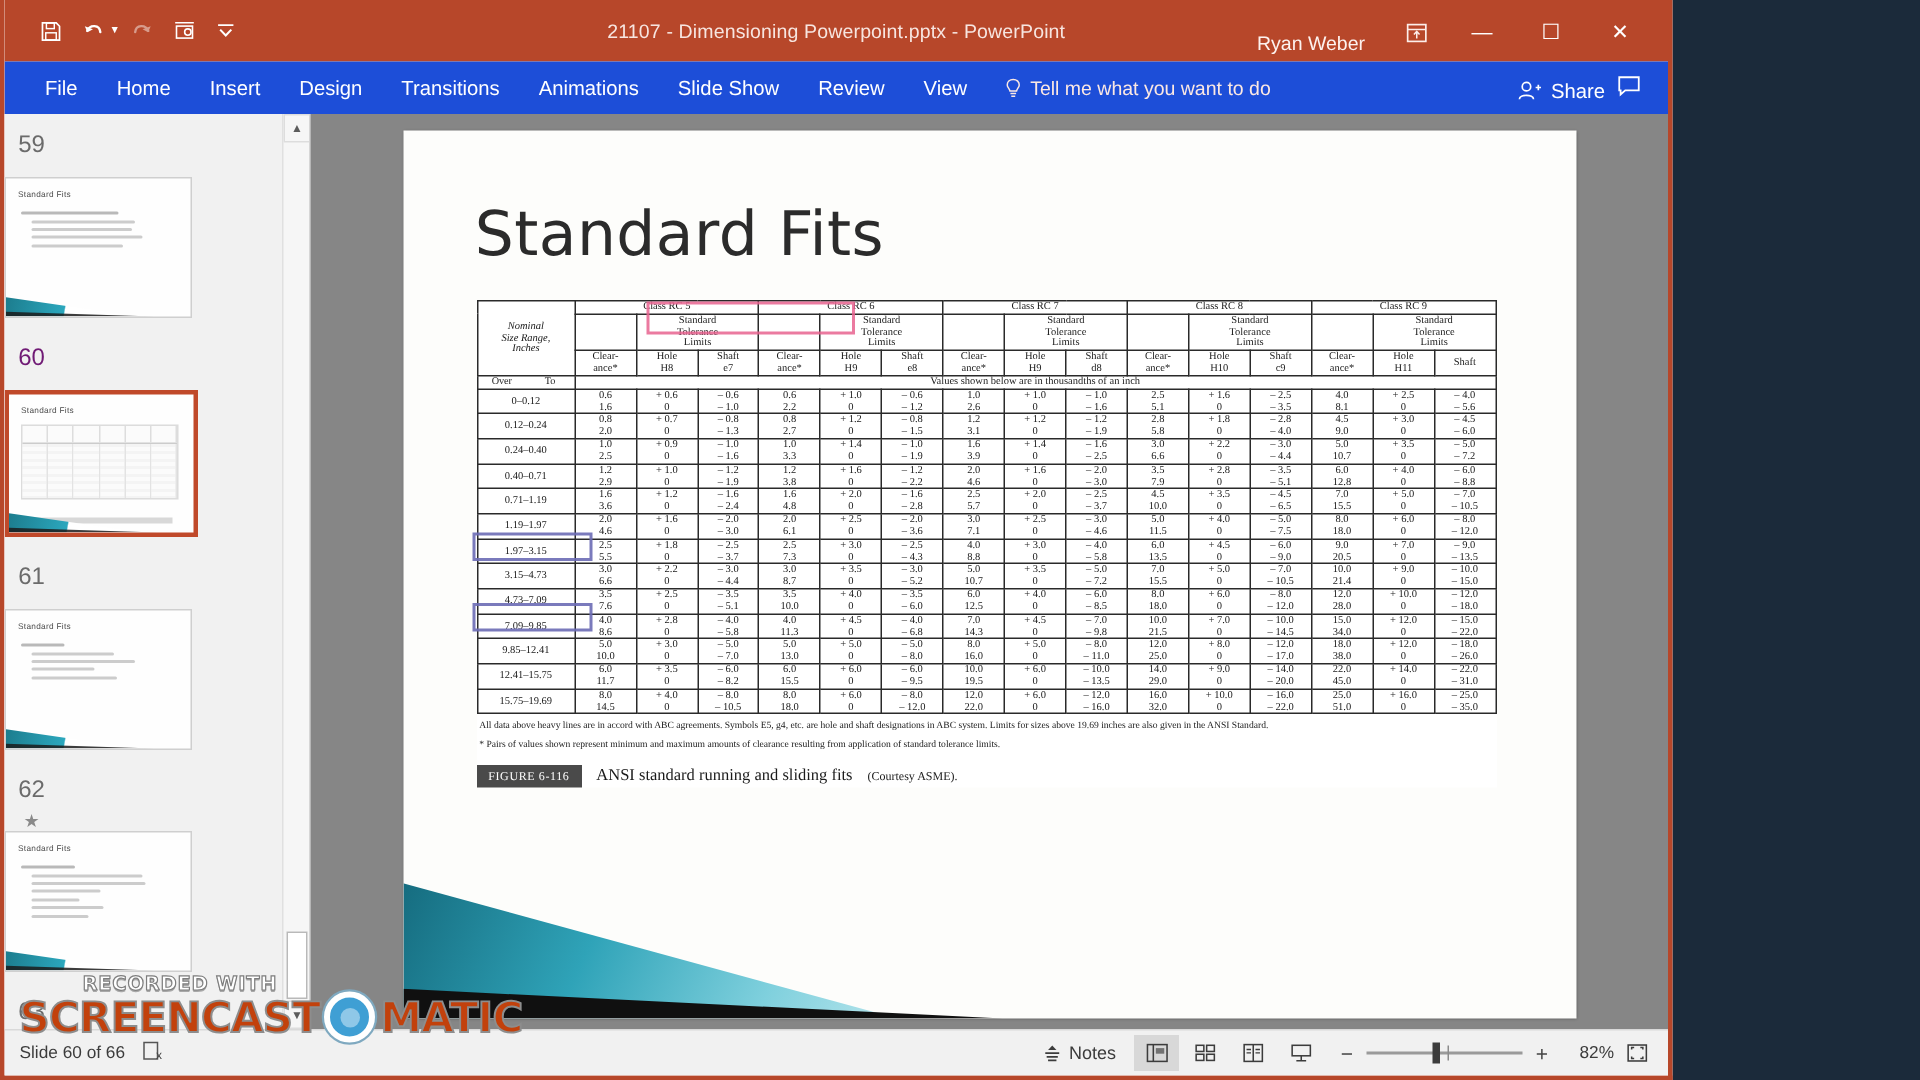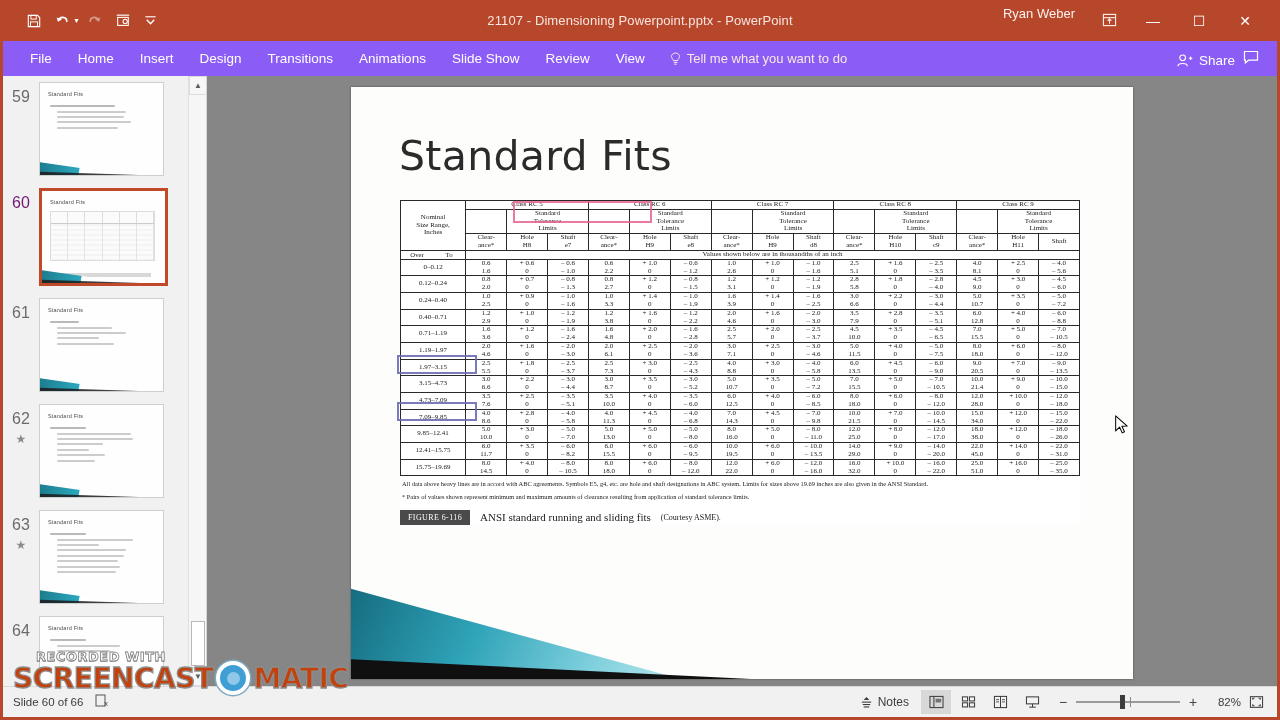--- a/index.html
+++ b/index.html
@@ -4,21 +4,21 @@
 <style>
   * { box-sizing: border-box; margin: 0; padding: 0; }
   html, body {
     width: 1280px; height: 720px;
     overflow: hidden;
     font-family: "Liberation Sans", sans-serif;
     background: #1b2a3a;
   }
   .app {
     position: relative;
-    width: 1280px; height: 720px;
+    width: 1115px; height: 720px;
     background: #ffffff;
     border: 3px solid #b7472a;
     border-top: none;
     overflow: hidden;
   }
 
   
   .titlebar {
     position: relative;
     height: 41px;
@@ -33,40 +33,40 @@
     color: #fff; font-size: 14px; line-height: 1;
   }
   .qat-btn.dim { color: #d79b8b; }
   .qat-caret { font-size: 7px; margin-left: -4px; color:#fff; }
   .win-title {
     position: absolute; left: 0; right: 0; text-align: center;
     font-size: 13px; color: #f7e5e0; letter-spacing: .1px;
     pointer-events: none;
   }
   .title-right {
-    margin-left: auto; display: flex; align-items: flex-start;
+    margin-left: auto; display: flex; align-items: flex-end;
     padding-right: 10px; gap: 2px; z-index: 2;
   }
   .user-name { font-size: 13px; color: #fdf2ef; margin-right: 12px; }
   .tb-icon {
     width: 40px; height: 28px;
     display: flex; align-items: center; justify-content: center;
     color: #fdeeea; font-size: 13px;
   }
   .win-btn {
     width: 44px; height: 30px;
     display: flex; align-items: center; justify-content: center;
     color: #fff; font-size: 14px;
   }
 
   
   .ribbon {
     position: relative;
     height: 35px;
-    background: #8b5cf6;
+    background: #1d4ed8;
     display: flex; align-items: center;
     color: #fff;
   }
   .tabs { display: flex; align-items: center; padding-left: 14px; }
   .tab {
     font-size: 13.5px; color: #fff;
     padding: 6px 13px; white-space: nowrap;
   }
   .tellme {
     display: flex; align-items: center; gap: 6px;
@@ -95,20 +95,21 @@
     position: relative;
     width: 204px; flex: 0 0 204px;
     background: #f1f1f1;
     border-right: 1px solid #d6d6d6;
     overflow: hidden;
   }
   .thumb-list { position: absolute; inset: 0 18px 0 0; }
   .thumb-row {
     display: flex; align-items: flex-start;
     padding: 6px 4px 6px 0;
+    flex-direction: column;
   }
   .thumb-num {
     width: 36px; flex: 0 0 36px;
     text-align: center; padding-top: 6px;
     font-size: 16px; color: #6b6b6b;
     font-family: "Liberation Sans", sans-serif;
   }
   .thumb-row.current .thumb-num { color: #701a75; }
   .thumb-star { display: block; font-size: 12px; color: #8a8a8a; margin-top: 4px; }
   .thumb {
@@ -280,21 +281,21 @@
   
   .watermark {
     position: absolute; left: 10px; bottom: 22px;
     pointer-events: none; user-select: none;
   }
   .wm-top {
     font-size: 13px; font-weight: bold; letter-spacing: .5px;
     color: #ffffff; -webkit-text-stroke: .8px #7d7d7d;
     text-shadow: 0 1px 0 rgba(120,120,120,.6);
     font-family: "DejaVu Sans", sans-serif;
-    margin-left: 23px;
+    margin-left: 42px;
   }
   .wm-main {
     display: flex; align-items: center; gap: 3px; margin-top: -3px;
   }
   .wm-word {
     font-size: 28px; font-weight: bold; letter-spacing: -.5px;
     color: #c2410c; -webkit-text-stroke: 1.3px #8d8d8d;
     font-family: "DejaVu Sans", sans-serif;
   }
   .wm-circle {
@@ -523,21 +524,21 @@
 
         <div class="slide-deco"></div>
         <div class="slide-deco-dark"></div>
 
         <div class="slide-title">Standard Fits</div>
 
         <div class="figure">
           <table class="fits">
             <thead id="fits-head">
                 <tr>
-                  <th class="nom" rowspan="3" style="width: 9.6%;">
+                  <th class="nom" rowspan="3" style="width: 9.6%; font-style: italic;">
                     <div>Nominal</div>
                     <div>Size Range,</div>
                     <div>Inches</div>
                   </th>
                   <th class="cls" colspan="3">Class RC 5</th>
                   <th class="cls" colspan="3">Class RC 6</th>
                   <th class="cls" colspan="3">Class RC 7</th>
                   <th class="cls" colspan="3">Class RC 8</th>
                   <th class="cls" colspan="3">Class RC 9</th>
                 </tr>

